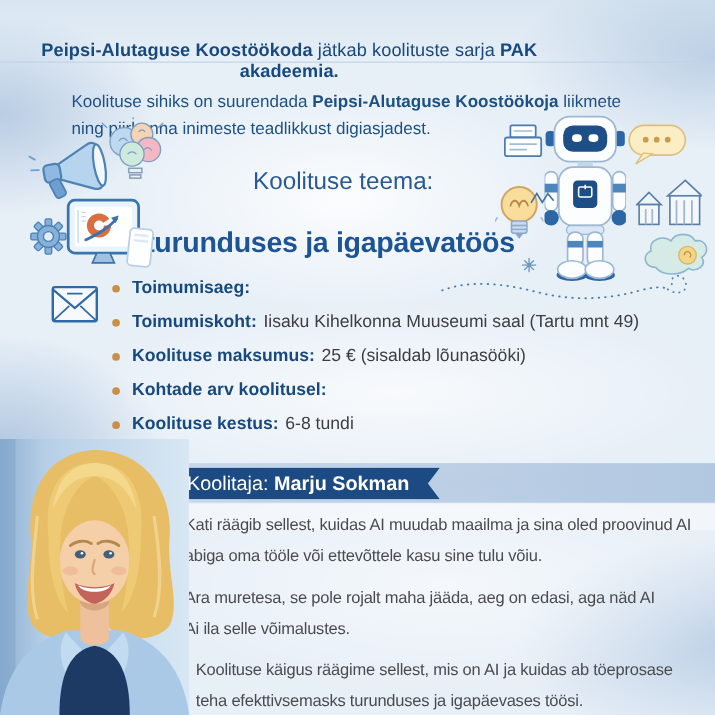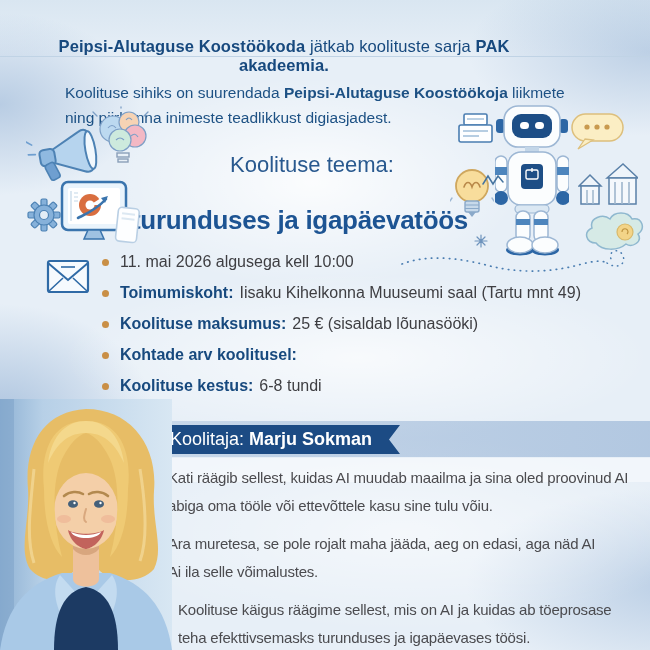--- a/index.html
+++ b/index.html
@@ -14,21 +14,21 @@
       radial-gradient(ellipse 200px 130px at 0% 16%, rgba(128,163,204,.45), rgba(128,163,204,0) 70%),
       radial-gradient(ellipse 260px 120px at 100% 8%, rgba(128,163,204,.4), rgba(128,163,204,0) 70%),
       radial-gradient(ellipse 220px 160px at 0% 64%, rgba(116,154,199,.5), rgba(116,154,199,0) 70%),
       radial-gradient(ellipse 300px 140px at 104% 90%, rgba(134,168,208,.45), rgba(134,168,208,0) 70%),
       linear-gradient(180deg,#d9e6f1 0%,#e7eff7 9%,#e7eff7 100%);
   }
   .abs{position:absolute;}
   .bg-band{left:0;top:421px;width:650px;height:36px;
     background:linear-gradient(90deg,rgba(126,161,203,.18) 0%,rgba(126,161,203,.38) 45%,rgba(126,161,203,.5) 100%);}
   .bg-band-light{left:150px;top:458px;width:500px;height:24px;background:rgba(255,255,255,.45);}
-  .header-line{left:0;top:20px;width:526px;text-align:center;font-size:16.5px;color:#17497e;letter-spacing:.1px;padding-left:21px;}
+  .header-line{left:0;top:20px;width:526px;text-align:center;font-size:16.5px;color:#17497e;letter-spacing:.1px;}
   .b{font-weight:700;}
   .divider{left:0;top:56px;width:650px;height:1px;background:#c0d3e5;}
   .intro{left:65px;top:64px;width:520px;font-size:15.5px;line-height:1.62;
     color:#1d5184;white-space:pre-line;}
   .theme-label{left:12px;top:130px;width:600px;text-align:center;font-size:22px;color:#29598f;}
   .theme-title{left:0;top:153px;width:600px;text-align:center;font-size:41px;font-weight:700;
     letter-spacing:-1px;color:#1d5493;margin:0;}
   .theme-subtitle{left:0;top:205px;width:600px;text-align:center;font-size:26px;font-weight:700;
     letter-spacing:-.3px;color:#1d5493;margin:0;}
   .details{left:102px;top:251px;margin:0;padding:0;list-style:none;}
@@ -202,21 +202,21 @@
     <polyline points="1,12 6,4 11,12 16,4 21,10" fill="none" stroke="#44739f" stroke-width="1.5" stroke-linecap="round"></polyline>
   </svg>
 
   <svg class="icon" style="left:474px;top:234px;" width="14" height="14" viewBox="0 0 14 14">
     <path d="M7,1 V13 M1,7 H13 M3,3 L11,11 M11,3 L3,11" stroke="#6f94bd" stroke-width="1.2" stroke-linecap="round"></path>
   </svg>
 
   <ul class="abs details">
     <li>
         <span class="dot"></span>
-        <span class="dvalue">11. mai 2026 algusega kell 10:00</span>
+        <span class="dlabel">Toimumisaeg:</span>
       </li>
     <li>
         <span class="dot"></span>
         <span class="dlabel">Toimumiskoht:</span>
         <span class="dvalue">Iisaku Kihelkonna Muuseumi saal (Tartu mnt 49)</span>
       </li>
     <li>
         <span class="dot"></span>
         <span class="dlabel">Koolituse maksumus:</span>
         <span class="dvalue">25 € (sisaldab lõunasööki)</span>

